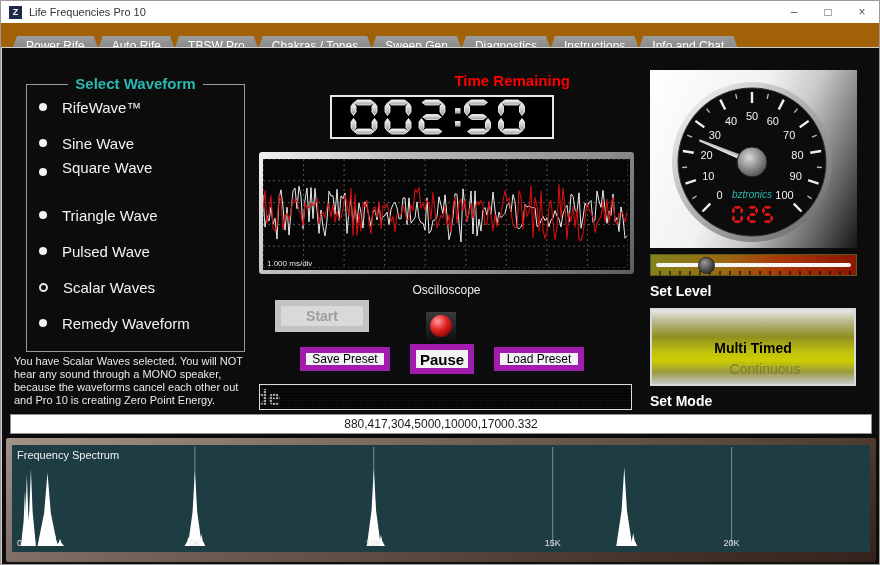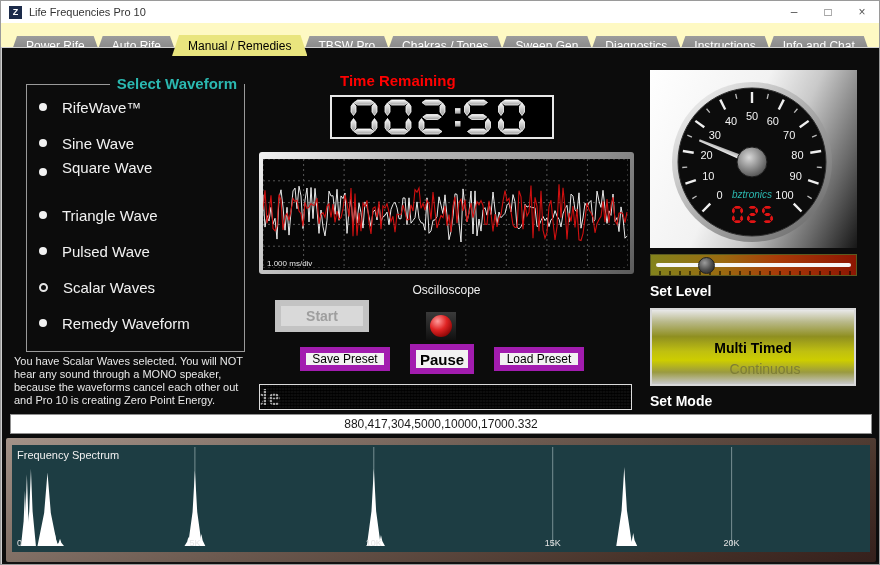--- a/index.html
+++ b/index.html
@@ -8,39 +8,39 @@
     font-family:"Liberation Sans",sans-serif;overflow:hidden;border:1px solid #9a9a9a;}
   
   .titlebar{position:absolute;left:0;top:0;width:100%;height:22px;background:#ffffff;display:flex;align-items:center;}
   .app-icon{width:13px;height:13px;margin-left:8px;background:#1c2b4a;color:#fff;font-size:9px;font-weight:bold;
     display:flex;align-items:center;justify-content:center;}
   .wtitle{margin-left:7px;font-size:11px;color:#333;}
   .winbtns{margin-left:auto;display:flex;height:100%;}
   .winbtns span{width:34px;height:100%;display:flex;align-items:center;justify-content:center;
     font-size:12px;color:#555;cursor:default;}
   
-  .tabbar{position:absolute;left:0;top:22px;width:100%;height:33px;background:#fef9c3;display:flex;align-items:flex-end;padding-left:9px;}
+  .tabbar{position:absolute;left:0;top:22px;width:100%;height:33px;background:#a16207;display:flex;align-items:flex-end;padding-left:9px;}
   .tab{height:20px;margin-right:-5px;padding:0 16px;display:flex;align-items:center;justify-content:center;
     font-size:12px;color:#fff;background:linear-gradient(#9c9c9c,#7d7d7d);
     clip-path:polygon(7px 0,calc(100% - 7px) 0,100% 100%,0 100%);white-space:nowrap;cursor:default;}
   .tab.active{background:#e9e57e;color:#000;height:21px;z-index:3;position:relative;}
   
   .content{position:absolute;left:0;top:46px;width:880px;height:519px;background:#0c0c0c;
     border-left:1px solid #cfcfcf;border-top:1px solid #cfcfcf;}
   
   .groupbox{position:absolute;left:24px;top:36px;width:219px;height:268px;border:1px solid #9a9a9a;}
-  .group-title{position:absolute;top:-10px;left:0;width:100%;text-align:right;}
+  .group-title{position:absolute;top:-10px;left:0;width:100%;text-align:center;}
   .group-title span{background:#0c0c0c;padding:0 7px;color:#2bb8b0;font-weight:bold;font-size:15px;}
   .wf-row{position:absolute;left:12px;display:flex;align-items:center;height:22px;cursor:default;}
   .wf-bullet{width:8px;height:8px;border-radius:50%;background:#f2f2f2;margin-right:15px;flex:none;}
   .wf-bullet.sel{width:9px;height:9px;background:transparent;border:2px solid #e6e6e6;}
   .wf-label{color:#f2f2f2;font-size:15px;white-space:nowrap;}
   .note{position:absolute;left:12px;top:307px;width:252px;color:#e8e8e8;font-size:11px;line-height:13px;}
   
-  .timer-label{position:absolute;left:338px;top:24px;width:220px;text-align:left;color:#ff0000;font-weight:bold;font-size:15px;}
+  .timer-label{position:absolute;left:348px;top:24px;width:220px;text-align:right;color:#ff0000;font-weight:bold;font-size:15px;}
   .clock{position:absolute;left:328px;top:47px;width:224px;height:44px;background:#000;border:2px solid #e8e8e8;}
   
   .scope-frame{position:absolute;left:257px;top:104px;width:375px;height:122px;
     background:linear-gradient(135deg,#f2f2f2,#b9b9b9 30%,#8e8e8e 70%,#5c5c5c);
     border-radius:3px;padding:7px 4px 4px 4px;}
   .scope-screen{position:relative;width:100%;height:100%;background:#060606;}
   .msdiv{position:absolute;left:4px;bottom:2px;color:#e8e8e8;font-size:8px;}
   .scope-label{position:absolute;left:257px;top:235px;width:375px;text-align:center;color:#f0f0f0;font-size:12px;}
   
   .btn{position:absolute;display:flex;align-items:center;justify-content:center;border:6px solid #a21caf;
@@ -100,21 +100,20 @@
     <div class="winbtns">
       <span>–</span>
       <span>□</span>
       <span>×</span>
     </div>
   </div>
 
   <div class="tabbar" id="tabbar">
       <div class="tab">Power Rife</div>
       <div class="tab">Auto Rife</div>
-      <div class="tab active">Manual / Remedies</div>
       <div class="tab">TBSW Pro</div>
       <div class="tab">Chakras / Tones</div>
       <div class="tab">Sweep Gen</div>
       <div class="tab">Diagnostics</div>
       <div class="tab">Instructions</div>
       <div class="tab">Info and Chat</div>
     </div>
 
   <div class="content">
 

